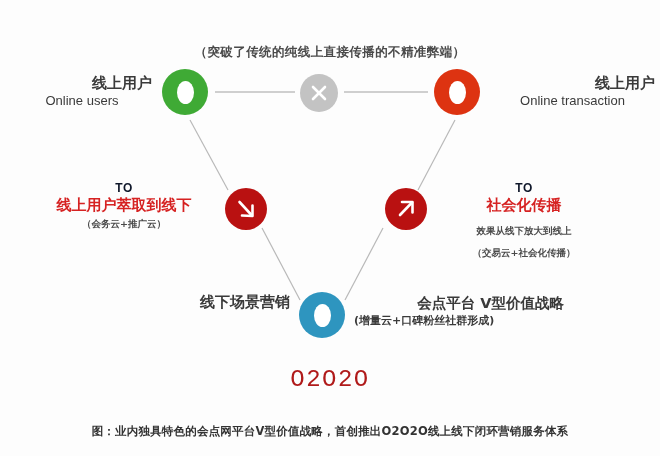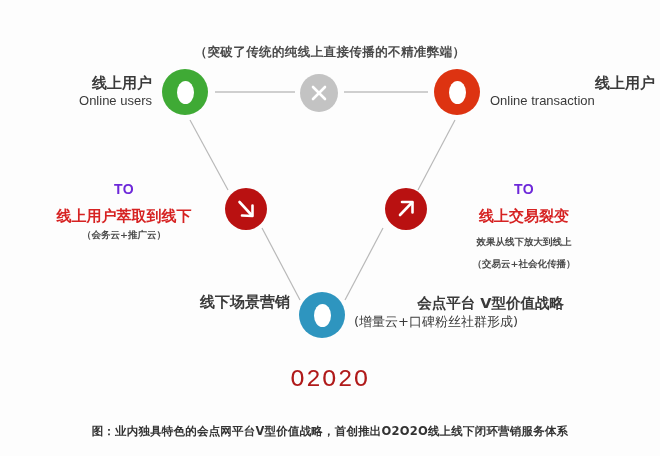--- a/index.html
+++ b/index.html
@@ -107,20 +107,21 @@
     line-height: 1.25;
     white-space: nowrap;
     text-align: right;
   }
   .en-sub {
     font-family: "Liberation Sans", sans-serif;
     color: #3a3a3a;
     font-size: 13px;
     line-height: 1.3;
     white-space: nowrap;
+    text-align: center;
   }
 
   #label-online-users {
     left: 12px; top: 74px;
     width: 140px;
     text-align: right;
   }
   #label-online-transaction {
     left: 490px; top: 74px;
     width: 165px;
@@ -134,45 +135,45 @@
   }
 
   #label-platform {
     left: 354px; top: 294px;
     width: 210px;
     text-align: left;
   }
   #label-platform .cn-title { font-size: 14.5px; margin-left: 41px; }
   .cn-small {
     font-family: "DejaVu Sans", "Liberation Sans", sans-serif;
-    font-weight: normal;
+    font-weight: bold;
     color: #3a3a3a;
-    font-size: 13px;
+    font-size: 11px;
     line-height: 1.3;
     white-space: nowrap;
     margin-top: 2px;
   }
 
   
   .to-word {
-    color: #6d28d9;
+    color: #0f172a;
     font-family: "Liberation Sans", sans-serif;
     font-weight: bold;
-    font-size: 14px;
+    font-size: 12px;
     letter-spacing: 0.5px;
     line-height: 1.1;
   }
   .to-cn {
     color: #d62222;
     font-family: "DejaVu Sans", "Liberation Sans", sans-serif;
     font-weight: bold;
     font-size: 15px;
     line-height: 1.3;
     white-space: nowrap;
-    margin-top: 10px;
+    margin-top: 1px;
   }
   .to-note {
     color: #4a4a4a;
     font-family: "DejaVu Sans", "Liberation Sans", sans-serif;
     font-weight: bold;
     font-size: 9.5px;
     line-height: 1.35;
     white-space: nowrap;
     margin-top: 2px;
   }
@@ -271,21 +272,21 @@
 
   <div class="abs arrow-node" id="node-arrow-up">
     <svg width="42" height="42" viewBox="0 0 42 42">
       <line x1="15" y1="27" x2="27" y2="14.5" stroke="#ffffff" stroke-width="2.6" stroke-linecap="round"></line>
       <polyline points="17,14 27.5,14 27.5,24.5" fill="none" stroke="#ffffff" stroke-width="2.6" stroke-linecap="round" stroke-linejoin="round"></polyline>
     </svg>
   </div>
 
   <div class="abs" id="to-right">
     <div class="to-word">TO</div>
-    <div class="to-cn">线上交易裂变</div>
+    <div class="to-cn">社会化传播</div>
     <div class="to-note">效果从线下放大到线上</div>
     <div class="to-note">（交易云+社会化传播）</div>
   </div>
 
   <div class="abs" id="label-offline">
     <div class="cn-title">线下场景营销</div>
   </div>
 
   <div class="abs donut" id="node-offline">
     <div class="hole"></div>

